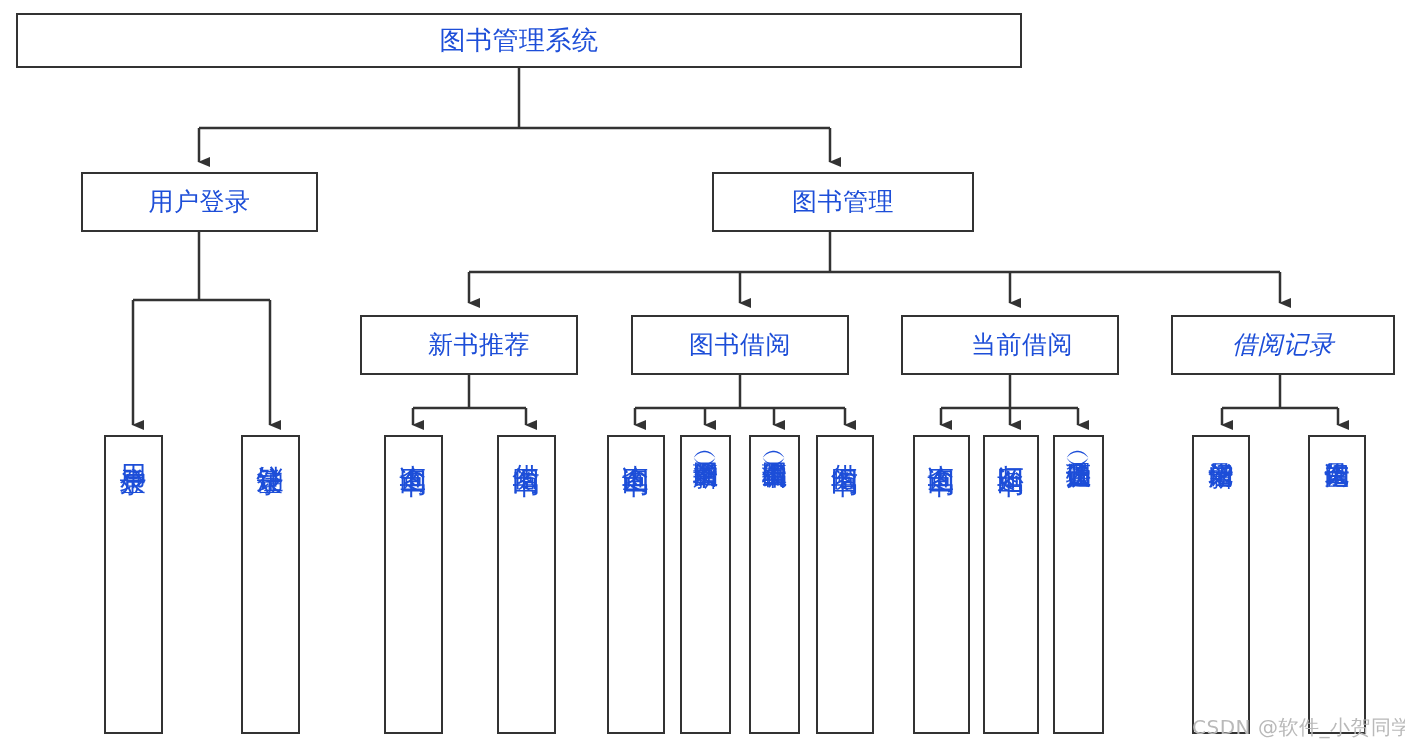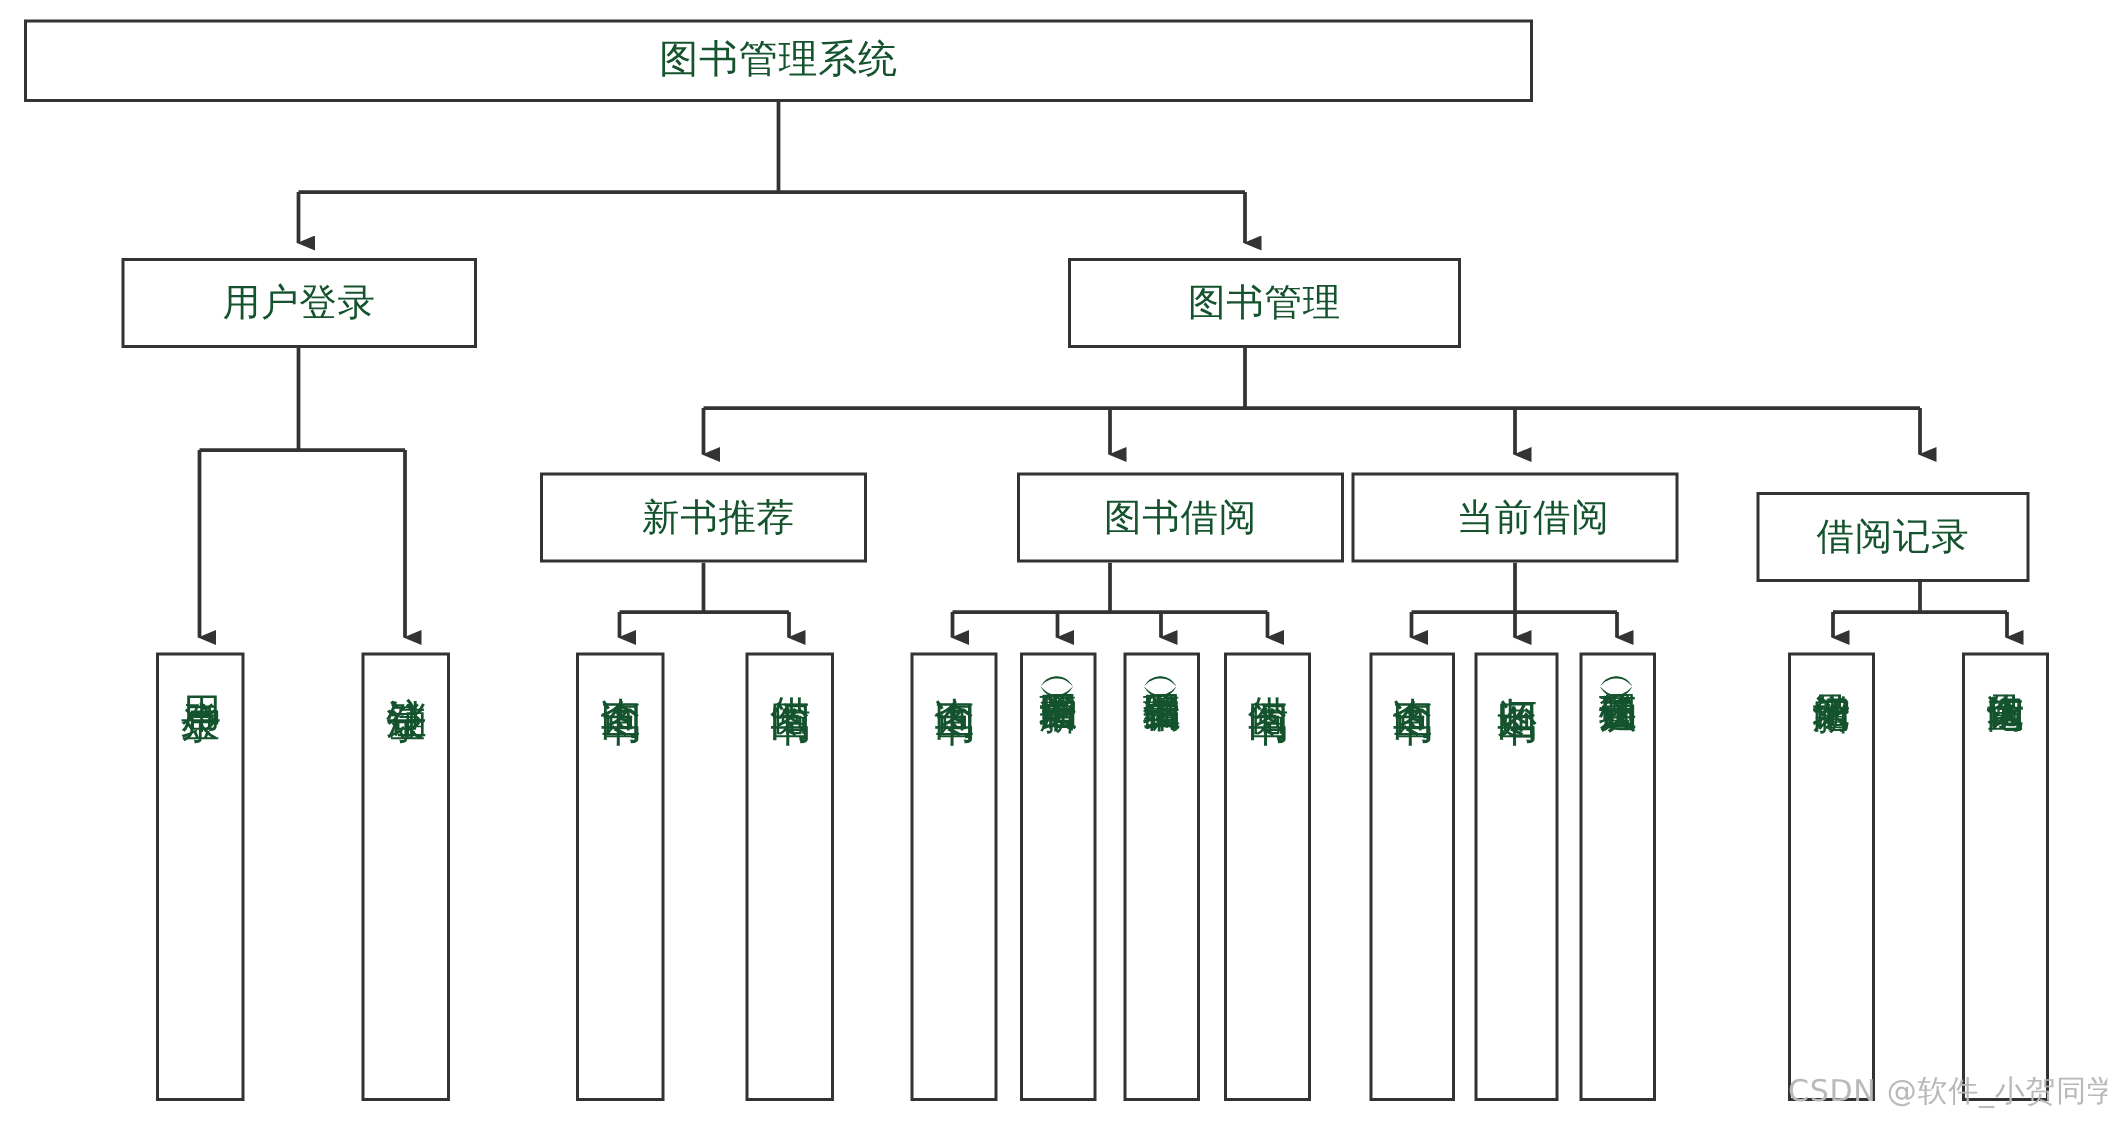--- a/index.html
+++ b/index.html
@@ -32,21 +32,21 @@
     border: 2.5px solid #333333;
     display: flex;
     align-items: center;
     justify-content: center;
     color: #3a3a3a;
   }
   .node .lbl {
     display: block;
     text-align: left;
     line-height: 1.05;
-    color: #14532d;
+    color: #1d4ed8;
   }
   
   .node.horiz .lbl {
     font-size: 25px;
     letter-spacing: 0.5px;
     white-space: nowrap;
   }
   .node.root .lbl {
     font-size: 26px;
   }
@@ -143,29 +143,29 @@
   </div>
 
   <div class="node horiz" style="left:712px; top:172px; width:262px; height:60px;">
     <span class="lbl">图书管理</span>
   </div>
 
   <div class="node horiz" style="left:360px; top:315px; width:218px; height:60px;padding-left:20px;">
     <span class="lbl">新书推荐</span>
   </div>
 
-  <div class="node horiz" style="left:631px; top:315px; width:218px; height:60px;margin-left:47px;">
+  <div class="node horiz" style="left:631px; top:315px; width:218px; height:60px;">
     <span class="lbl">图书借阅</span>
   </div>
 
   <div class="node horiz" style="left:901px; top:315px; width:218px; height:60px;padding-left:24px;">
     <span class="lbl">当前借阅</span>
   </div>
 
-  <div class="node horiz" style="left:1171px; top:328px; width:182px; height:60px;">
+  <div class="node horiz" style="left:1171px; top:315px; width:224px; height:60px;font-style:italic;">
     <span class="lbl">借阅记录</span>
   </div>
 
   <div class="node vert" style="left:104px; top:435px; width:59px; height:299px;">
     <span class="lbl">用户登录</span>
   </div>
 
   <div class="node vert" style="left:241px; top:435px; width:59px; height:299px;">
     <span class="lbl">注销登录</span>
   </div>

